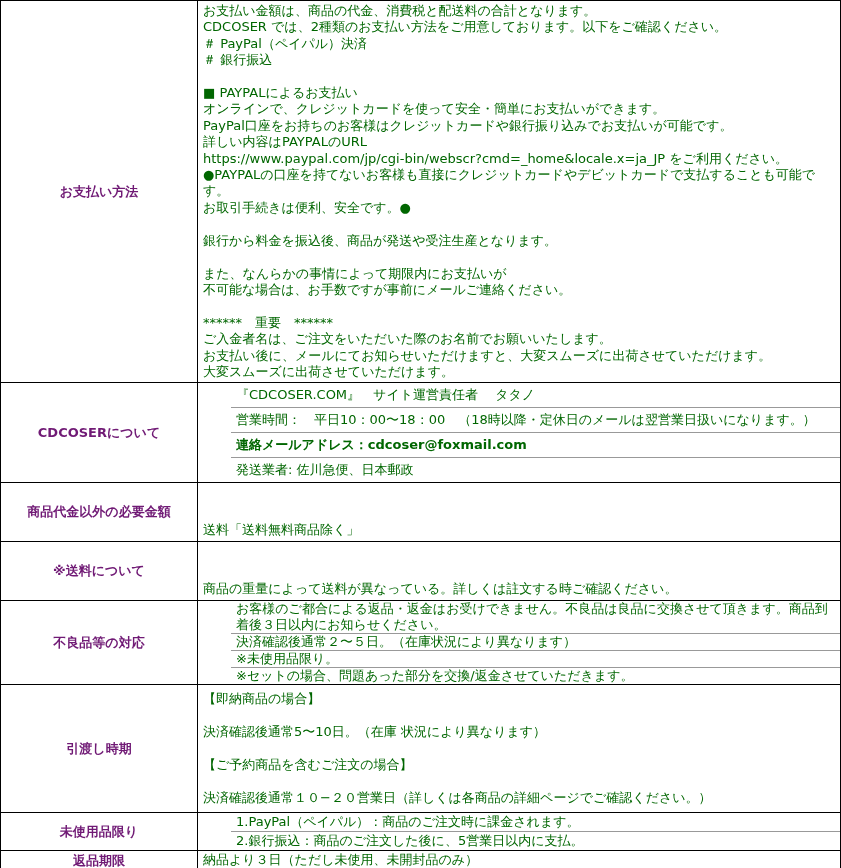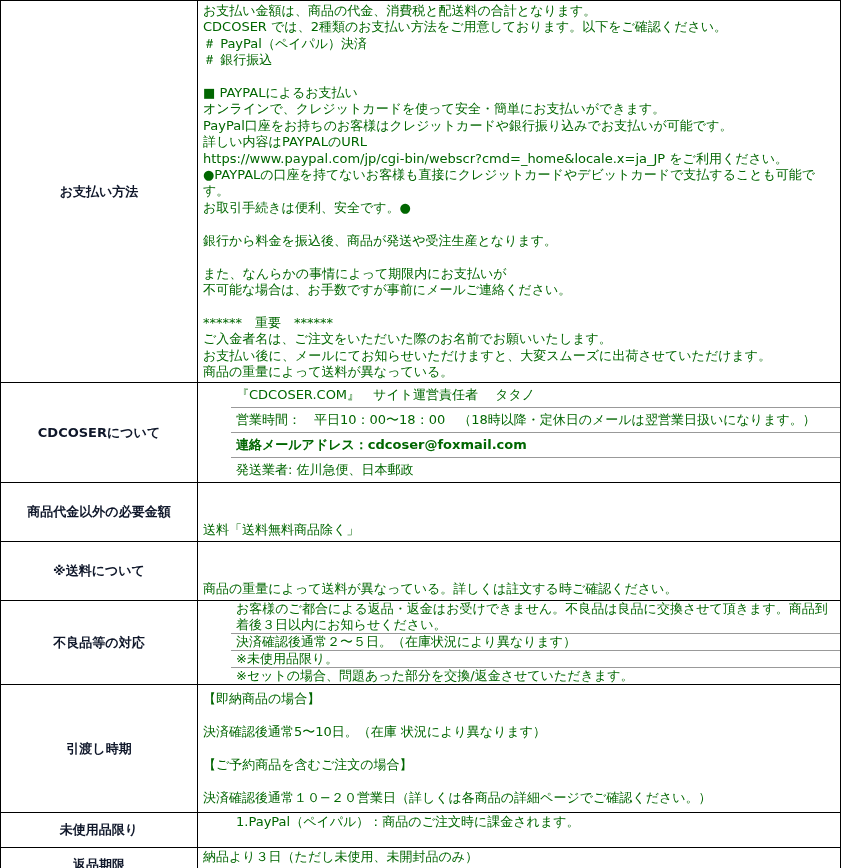--- a/index.html
+++ b/index.html
@@ -25,22 +25,22 @@
   }
   .hcell {
     flex: 0 0 197px;
     width: 197px;
     border-right: 1px solid #000000;
     display: flex;
     align-items: center;
     justify-content: center;
     text-align: center;
     font-weight: bold;
-    color: #0f172a;
-    padding: 9px 4px;
+    color: #701a75;
+    padding: 2px 4px;
     line-height: 16px;
   }
   .vcell { flex: 1 1 auto; min-width: 0; }
   .line {
     line-height: 16.4px;
     min-height: 16.4px;
     white-space: pre-wrap;
     word-break: break-all;
   }
   .pad-sm { padding: 2px 5px; }
@@ -88,21 +88,21 @@
           <div class="line">お取引手続きは便利、安全です。●</div>
           <div class="line">&nbsp;</div>
           <div class="line">銀行から料金を振込後、商品が発送や受注生産となります。</div>
           <div class="line">&nbsp;</div>
           <div class="line">また、なんらかの事情によって期限内にお支払いが</div>
           <div class="line">不可能な場合は、お手数ですが事前にメールご連絡ください。</div>
           <div class="line">&nbsp;</div>
           <div class="line">******　重要　******</div>
           <div class="line">ご入金者名は、ご注文をいただいた際のお名前でお願いいたします。</div>
           <div class="line">お支払い後に、メールにてお知らせいただけますと、大変スムーズに出荷させていただけます。</div>
-          <div class="line">商品の重量によって送料が異なっている。</div>
+          <div class="line">大変スムーズに出荷させていただけます。</div>
         </div>
     </div>
 
     <div class="row">
       <div class="hcell">CDCOSERについて</div>
       <div class="vcell">
         <div class="subcell tall">『CDCOSER.COM』　サイト運営責任者　 タタノ</div>
         <div class="subcell tall">営業時間：　平日10：00〜18：00　（18時以降・定休日のメールは翌営業日扱いになります。）</div>
         <div class="subcell tall bold">連絡メールアドレス：cdcoser@foxmail.com</div>
         <div class="subcell tall">発送業者: 佐川急便、日本郵政</div>
@@ -139,20 +139,21 @@
           <div class="line">【ご予約商品を含むご注文の場合】</div>
           <div class="line">&nbsp;</div>
           <div class="line">決済確認後通常１０−２０営業日（詳しくは各商品の詳細ページでご確認ください。）</div>
         </div>
     </div>
 
     <div class="row">
       <div class="hcell">未使用品限り</div>
       <div class="vcell">
         <div class="subcell thin">1.PayPal（ペイパル）：商品のご注文時に課金されます。</div>
+        <div class="subcell thin">2.銀行振込：商品のご注文した後に、5営業日以内に支払。</div>
       </div>
     </div>
 
     <div class="row">
       <div class="hcell">返品期限</div>
       <div class="vcell single-sm">納品より３日（ただし未使用、未開封品のみ）</div>
     </div>
 
     <div class="row">
       <div class="hcell">返品時の送料</div>

